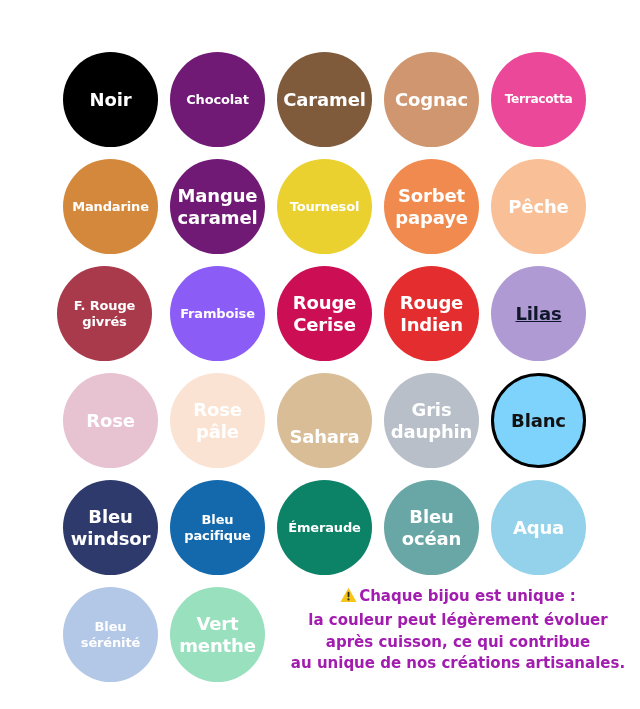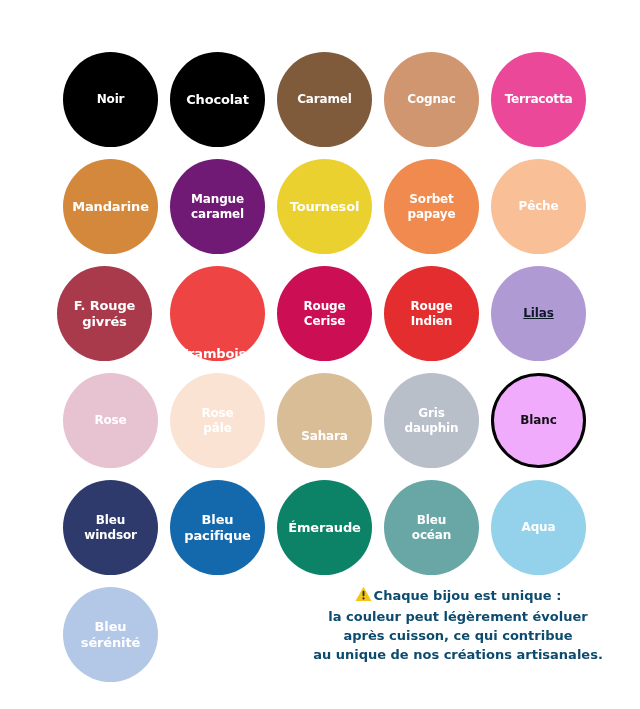--- a/index.html
+++ b/index.html
@@ -34,50 +34,50 @@
     border-radius: 50%;
     display: flex;
     align-items: center;
     justify-content: center;
     box-sizing: border-box;
     text-align: center;
   }
   .swatch-label {
     color: #ffffff;
     font-weight: bold;
-    font-size: 12px;
+    font-size: 18px;
     line-height: 1.18;
     letter-spacing: -0.15px;
     padding: 0 5px;
     white-space: pre-line;
     font-family: "DejaVu Sans", "Liberation Sans", sans-serif;
   }
   .swatch.outlined {
     border: 3px solid #000000;
-    background: #f0abfc;
+    background: #7dd3fc;
   }
   .swatch.outlined .swatch-label {
     color: #111111;
   }
   .swatch.small-label .swatch-label {
     font-size: 13px;
   }
   .swatch.tiny-label .swatch-label {
     font-size: 12.2px;
     letter-spacing: -0.3px;
   }
   #note-block {
     position: absolute;
     left: 282px;
     top: 586px;
     width: 352px;
     text-align: center;
-    color: #0c4a6e;
+    color: #a21caf;
     font-weight: bold;
-    font-size: 13px;
+    font-size: 15px;
     line-height: 1.45;
     font-family: "DejaVu Sans", "Liberation Sans", sans-serif;
   }
   #note-line-1 {
     display: block;
     white-space: nowrap;
   }
   .warn-icon {
     display: inline-block;
     vertical-align: -2px;
@@ -90,21 +90,21 @@
 </style>
 </head>
 <body>
 
 <div id="palette-page">
 
   <div class="grid" id="swatch-grid">
       <div class="swatch" style="left: 63px; top: 52px; width: 95px; height: 95px; background: rgb(0, 0, 0);">
         <span class="swatch-label" style="color: rgb(255, 255, 255);">Noir</span>
       </div>
-      <div class="swatch small-label" style="left: 170px; top: 52px; width: 95px; height: 95px; background: #000000;">
+      <div class="swatch small-label" style="left: 170px; top: 52px; width: 95px; height: 95px; background: #701a75;">
         <span class="swatch-label" style="color: rgb(255, 255, 255);">Chocolat</span>
       </div>
       <div class="swatch" style="left: 277px; top: 52px; width: 95px; height: 95px; background: rgb(127, 91, 60);">
         <span class="swatch-label" style="color: rgb(255, 255, 255);">Caramel</span>
       </div>
       <div class="swatch" style="left: 384px; top: 52px; width: 95px; height: 95px; background: rgb(207, 150, 112);">
         <span class="swatch-label" style="color: rgb(255, 255, 255);">Cognac</span>
       </div>
       <div class="swatch tiny-label" style="left: 491px; top: 52px; width: 95px; height: 95px; background: #ec4899;">
         <span class="swatch-label" style="color: rgb(255, 255, 255);">Terracotta</span>
@@ -123,21 +123,21 @@
         <span class="swatch-label" style="color: rgb(255, 255, 255);">Sorbet
 papaye</span>
       </div>
       <div class="swatch" style="left: 491px; top: 159px; width: 95px; height: 95px; background: rgb(249, 191, 151);">
         <span class="swatch-label" style="color: rgb(255, 255, 255);">Pêche</span>
       </div>
       <div class="swatch small-label" style="left: 57px; top: 266px; width: 95px; height: 95px; background: rgb(168, 58, 75);">
         <span class="swatch-label" style="color: rgb(255, 255, 255);">F. Rouge
 givrés</span>
       </div>
-      <div class="swatch small-label" style="left: 170px; top: 266px; width: 95px; height: 95px; background: #ef4444; align-items: flex-end;">
+      <div class="swatch small-label" style="left: 170px; top: 266px; width: 95px; height: 95px; background: #8b5cf6;">
         <span class="swatch-label" style="color: rgb(255, 255, 255);">Framboise</span>
       </div>
       <div class="swatch" style="left: 277px; top: 266px; width: 95px; height: 95px; background: rgb(204, 15, 85);">
         <span class="swatch-label" style="color: rgb(255, 255, 255);">Rouge
 Cerise</span>
       </div>
       <div class="swatch" style="left: 384px; top: 266px; width: 95px; height: 95px; background: rgb(228, 45, 47);">
         <span class="swatch-label" style="color: rgb(255, 255, 255);">Rouge
 Indien</span>
       </div>
@@ -175,20 +175,24 @@
       <div class="swatch" style="left: 384px; top: 480px; width: 95px; height: 95px; background: rgb(105, 167, 166);">
         <span class="swatch-label" style="color: rgb(255, 255, 255);">Bleu
 océan</span>
       </div>
       <div class="swatch" style="left: 491px; top: 480px; width: 95px; height: 95px; background: rgb(147, 210, 234);">
         <span class="swatch-label" style="color: rgb(255, 255, 255);">Aqua</span>
       </div>
       <div class="swatch small-label" style="left: 63px; top: 587px; width: 95px; height: 95px; background: rgb(179, 199, 230);">
         <span class="swatch-label" style="color: rgb(255, 255, 255);">Bleu
 sérénité</span>
+      </div>
+      <div class="swatch" style="left: 170px; top: 587px; width: 95px; height: 95px; background: rgb(152, 224, 190);">
+        <span class="swatch-label" style="color: rgb(255, 255, 255);">Vert
+menthe</span>
       </div>
     </div>
 
   <div id="note-block">
     <span class="note-line" id="note-line-1">
       <span class="warn-icon">
         <svg width="17" height="16" viewBox="0 0 20 18" aria-hidden="true">
           <path d="M10 0.6 L19.4 17.2 L0.6 17.2 Z" fill="#f5c518"></path>
           <rect x="8.9" y="5.2" width="2.2" height="6.3" rx="1.1" fill="#2b2b2b"></rect>
           <circle cx="10" cy="14.2" r="1.25" fill="#2b2b2b"></circle>

